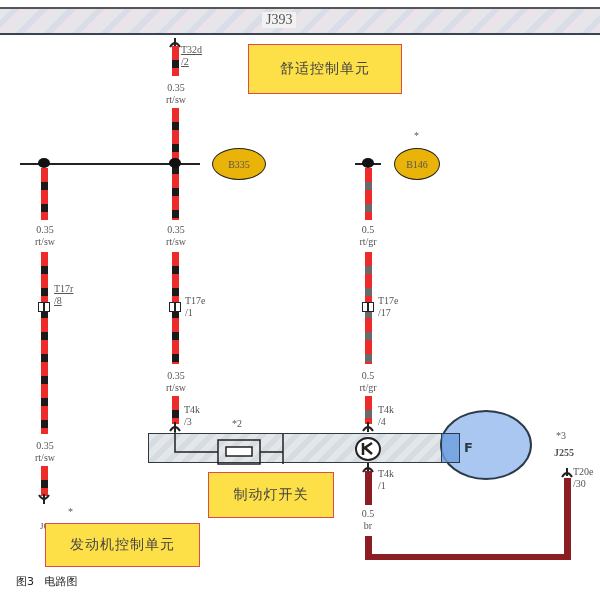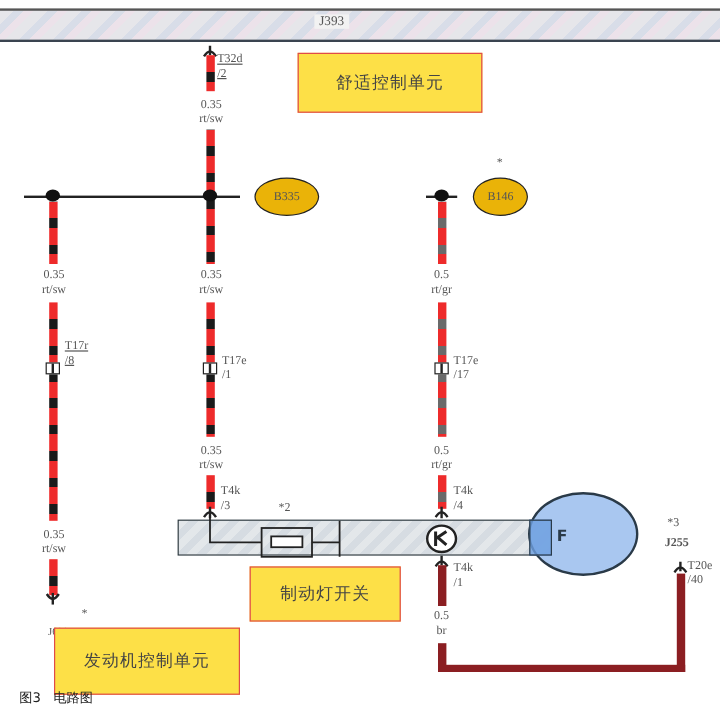--- a/index.html
+++ b/index.html
@@ -1,19 +1,19 @@
 <!DOCTYPE html>
 <html><head>
 <meta charset="utf-8">
 <style>
   html,body{margin:0;padding:0;background:#fff;}
   body{width:600px;height:594px;position:relative;overflow:hidden;font-family:"Liberation Serif","DejaVu Serif",serif;color:#333;}
   .abs{position:absolute;}
   .hdr{left:0;top:7px;width:600px;height:28px;background:repeating-linear-gradient(135deg,#e6e6ea 0 8px,#d8dde8 8px 14px,#ece2ea 14px 20px);border-top:2px solid #555;border-bottom:2px solid #3a4450;box-sizing:border-box;}
-  .hdr-label{left:262px;top:12px;font-size:11px;color:#555;background:#f2f2f2;padding:0 4px;}
+  .hdr-label{left:262px;top:12px;font-size:14px;color:#555;background:#f2f2f2;padding:0 4px;}
   .wire{position:absolute;width:7px;}
   .rtsw{background:repeating-linear-gradient(180deg,#ee2b2b 0 14px,#1a1a1a 14px 22px);}
   .rtgr{background:repeating-linear-gradient(180deg,#ee2b2b 0 14px,#6a6a6a 14px 22px);}
   .br{background:#8b1e22;}
   .lbl{position:absolute;font-size:10px;color:#555;line-height:12px;text-align:center;}
   .tlbl{position:absolute;font-size:10px;color:#555;line-height:12px;}
   .box{position:absolute;border:1.5px solid #e04a4a;background:#fde047;box-sizing:border-box;display:flex;align-items:center;justify-content:center;font-size:14px;color:#444;letter-spacing:1px;}
   .oval{position:absolute;border:1.5px solid #222;border-radius:50%;box-sizing:border-box;display:flex;align-items:center;justify-content:center;font-size:10px;color:#555;background:#eab308;}
   .dot{position:absolute;width:12px;height:10px;border-radius:50%;background:#111;}
   .hline{position:absolute;height:2px;background:#222;}
@@ -130,17 +130,17 @@
 <div class="abs br" style="left:365px;top:554px;width:206px;height:6px;"></div>
 <div class="wire br" style="left:564px;top:478px;height:82px;"></div>
 <div class="pin" style="left:561px;top:468px;">
   <svg width="12" height="10">
       <path d="M1 9 Q6 1 11 9" stroke="#222" stroke-width="2" fill="none"></path>
       <line x1="6" y1="0" x2="6" y2="8" stroke="#222" stroke-width="2"></line>
     </svg>
 </div>
 <div class="tlbl" style="left:556px;top:430px;">*3</div>
 <div class="tlbl" style="left:554px;top:447px;font-weight:bold;">J255</div>
-<div class="tlbl" style="left:573px;top:466px;"><span>T20e</span><br><span>/40</span></div>
+<div class="tlbl" style="left:573px;top:466px;"><span>T20e</span><br><span>/30</span></div>
 
-<div class="box" style="left:45px;top:523px;width:155px;height:56px;">发动机控制单元</div>
+<div class="box" style="left:45px;top:523px;width:155px;height:44px;">发动机控制单元</div>
 
 <div class="caption"><span>图3</span>&nbsp;&nbsp;&nbsp;<span>电路图</span></div>
 
 </body></html>

